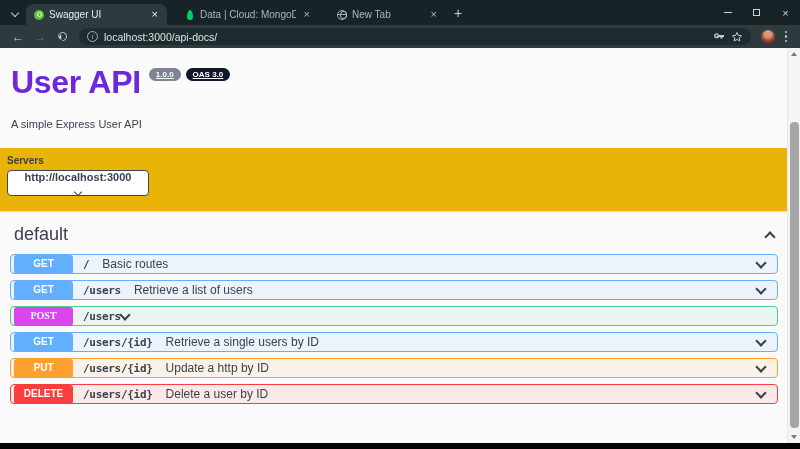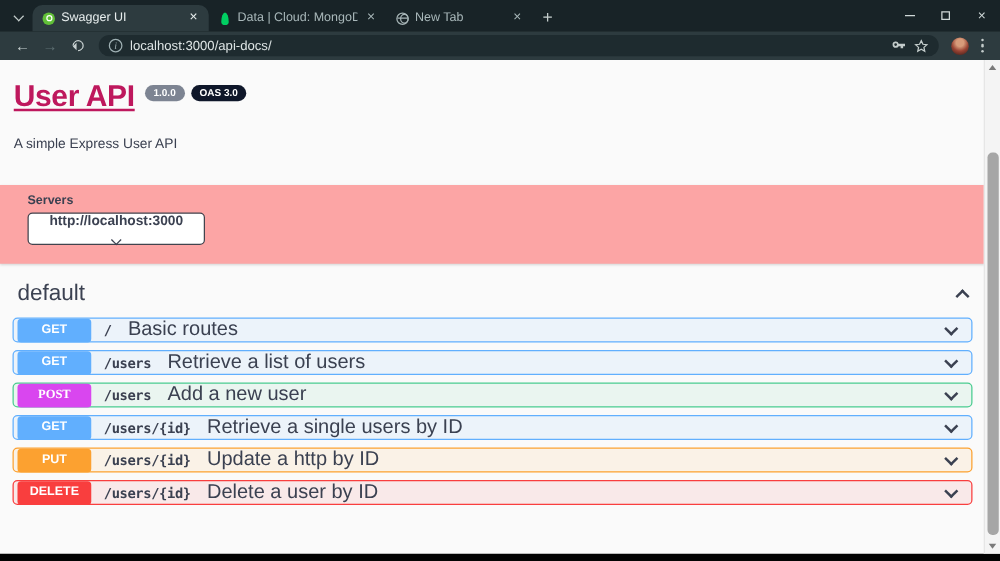--- a/index.html
+++ b/index.html
@@ -14,21 +14,21 @@
   
   .tabstrip {
     height:25px; background:#182327; display:flex; align-items:flex-end;
     padding-left:4px; flex:none;
   }
   .tab-search {
     width:22px; height:21px; display:flex; align-items:center; justify-content:center;
     margin-bottom:2px; cursor:pointer;
   }
   .chev { width:6px; height:6px; border-right:1.5px solid #c3cccb; border-bottom:1.5px solid #c3cccb; transform:rotate(45deg); }
-  .tabs { display:flex; align-items:flex-end; height:100%; }
+  .tabs { display:flex; align-items:flex-end; height:100%;gap:10px; }
   .tab {
     height:21px; display:flex; align-items:center; gap:5px;
     padding:0 6px 0 8px; width:138px; border-radius:8px 8px 0 0;
     color:#a9b8ba; font-size:10px; cursor:pointer; overflow:hidden;
   }
   .tabs .tab:nth-child(1){ width:141px; }
   .tabs .tab:nth-child(2){ width:142px; }
   .tabs .tab:nth-child(3){ width:117px; }
   .tab.active { background:#2d3b3f; color:#e8eeee; }
   .tab-title { flex:1; white-space:nowrap; overflow:hidden; }
@@ -62,46 +62,46 @@
   .pill-icon { flex:none; display:flex; cursor:pointer; }
   .avatar { width:14px; height:14px; border-radius:50%; flex:none; margin:0 3px;
     background:radial-gradient(circle at 50% 30%, #d79b7a 25%, #9a4434 55%, #4a221c 90%); cursor:pointer; }
   .menu-dots { display:flex; flex-direction:column; gap:2px; padding:0 5px; cursor:pointer; }
   .menu-dots i { width:2.5px; height:2.5px; border-radius:50%; background:#c3cccb; }
 
   
   .page { flex:1; background:#fafafa; position:relative; overflow:hidden; color:#3b4151; }
   .info-container { background:#fafafa; height:100px; padding:16px 24px 0 11px; }
   .title-row { display:flex; align-items:flex-start; gap:8px; }
-  .api-title { margin:0; font-size:24px; font-weight:700; color:#be185d; letter-spacing:-0.3px;text-decoration:underline; }
+  .api-title { margin:0; font-size:32px; font-weight:700; color:#6d28d9; letter-spacing:-0.3px; }
   .badges { display:flex; gap:5px; margin-top:4px; }
-  .badge { color:#fff; font-size:8px; font-weight:700; padding:2.5px 7px; border-radius:10px; line-height:1; }
+  .badge { color:#fff; font-size:8px; font-weight:700; padding:2.5px 7px; border-radius:10px; line-height:1;text-decoration:underline; }
   .api-desc { font-size:11px; color:#3b4151; margin-top:17px; }
 
-  .scheme { background:#fca5a5; box-shadow:0 1px 2px rgba(0,0,0,0.15); height:63px; padding:7px 22px 0; }
+  .scheme { background:#eab308; box-shadow:0 1px 2px rgba(0,0,0,0.15); height:63px; padding:7px 7px 0; }
   .servers-label { font-size:10px; font-weight:700; color:#3b4151; margin-bottom:4px; }
   .server-select { width:142px; height:26px; border:1.5px solid #41444e; border-radius:4px; background:#fff;
     display:flex; align-items:center; justify-content:space-between; padding:0 9px; font-size:11px; font-weight:700;
     color:#3b4151; cursor:pointer;flex-direction:column; }
   .sel-chev { width:6px; height:6px; border-right:1.5px solid #3b4151; border-bottom:1.5px solid #3b4151; transform:rotate(45deg); margin-top:-3px; }
 
   .section-header { display:flex; align-items:center; justify-content:space-between; padding:13px 26px 9px 14px; cursor:pointer; }
   .section-title { font-size:18px; font-weight:400; color:#3b4151; }
   .chev-big { width:8px; height:8px; border-right:2px solid #3b4151; border-bottom:2px solid #3b4151; }
   .up { transform:rotate(-135deg); margin-top:4px; }
   .down { transform:rotate(45deg); margin-top:-2px; }
 
   .ops { padding:0 22px 0 10px; }
   .opblock { height:20px; border:1px solid; border-radius:4px; margin-bottom:6px;
     display:flex; align-items:center; padding:0 12px 0 3px; cursor:pointer; }
   .method-badge { min-width:59px; text-align:center; font-size:10px; font-weight:700; color:#fff;
     padding:4.5px 6px; border-radius:3px; line-height:1; }
   .op-path { font-family:"DejaVu Sans Mono","Liberation Mono",monospace; font-size:11px; font-weight:700;
     color:#3b4151; margin-left:10px; letter-spacing:-0.3px; }
-  .op-summary { font-size:16px; color:#3b4151; margin-left:13px; flex:1; }
+  .op-summary { font-size:12px; color:#3b4151; margin-left:13px; flex:1; }
 
   
   .scrollbar { position:absolute; top:0; right:0; bottom:0; width:13px; background:#f4f4f4;
     border-left:1px solid #e6e6e6; display:flex; flex-direction:column; align-items:center; }
   .sb-btn { height:12px; width:100%; display:flex; align-items:center; justify-content:center; cursor:pointer; }
   .tri-up { width:0; height:0; border-left:3px solid transparent; border-right:3px solid transparent; border-bottom:4px solid #7a7a7a; }
   .tri-down { width:0; height:0; border-left:3px solid transparent; border-right:3px solid transparent; border-top:4px solid #7a7a7a; }
   .sb-thumb { width:9px; border-radius:4px; background:#a6a6a6; margin-top:62px; height:306px; cursor:grab; }
   .sb-btn.bottom { margin-top:auto; }
 
@@ -215,21 +215,20 @@
         <div class="opblock" style="border-color: rgb(97, 175, 254); background: rgba(97, 175, 254, 0.09);">
           <span class="method-badge" style="background: rgb(97, 175, 254);">GET</span>
           <span class="op-path">/users</span>
           <span class="op-summary">Retrieve a list of users</span>
           <span class="chev-big down"></span>
         </div>
 
         <div class="opblock" style="border-color: rgb(73, 204, 144); background: rgba(73, 204, 144, 0.09);">
           <span class="method-badge" style="background: #d946ef; font-family: Liberation Serif, serif;">POST</span>
           <span class="op-path">/users</span>
-          <span class="op-summary">Add a new user</span>
           <span class="chev-big down"></span>
         </div>
 
         <div class="opblock" style="border-color: rgb(97, 175, 254); background: rgba(97, 175, 254, 0.09);">
           <span class="method-badge" style="background: rgb(97, 175, 254);">GET</span>
           <span class="op-path">/users/{id}</span>
           <span class="op-summary">Retrieve a single users by ID</span>
           <span class="chev-big down"></span>
         </div>
 

